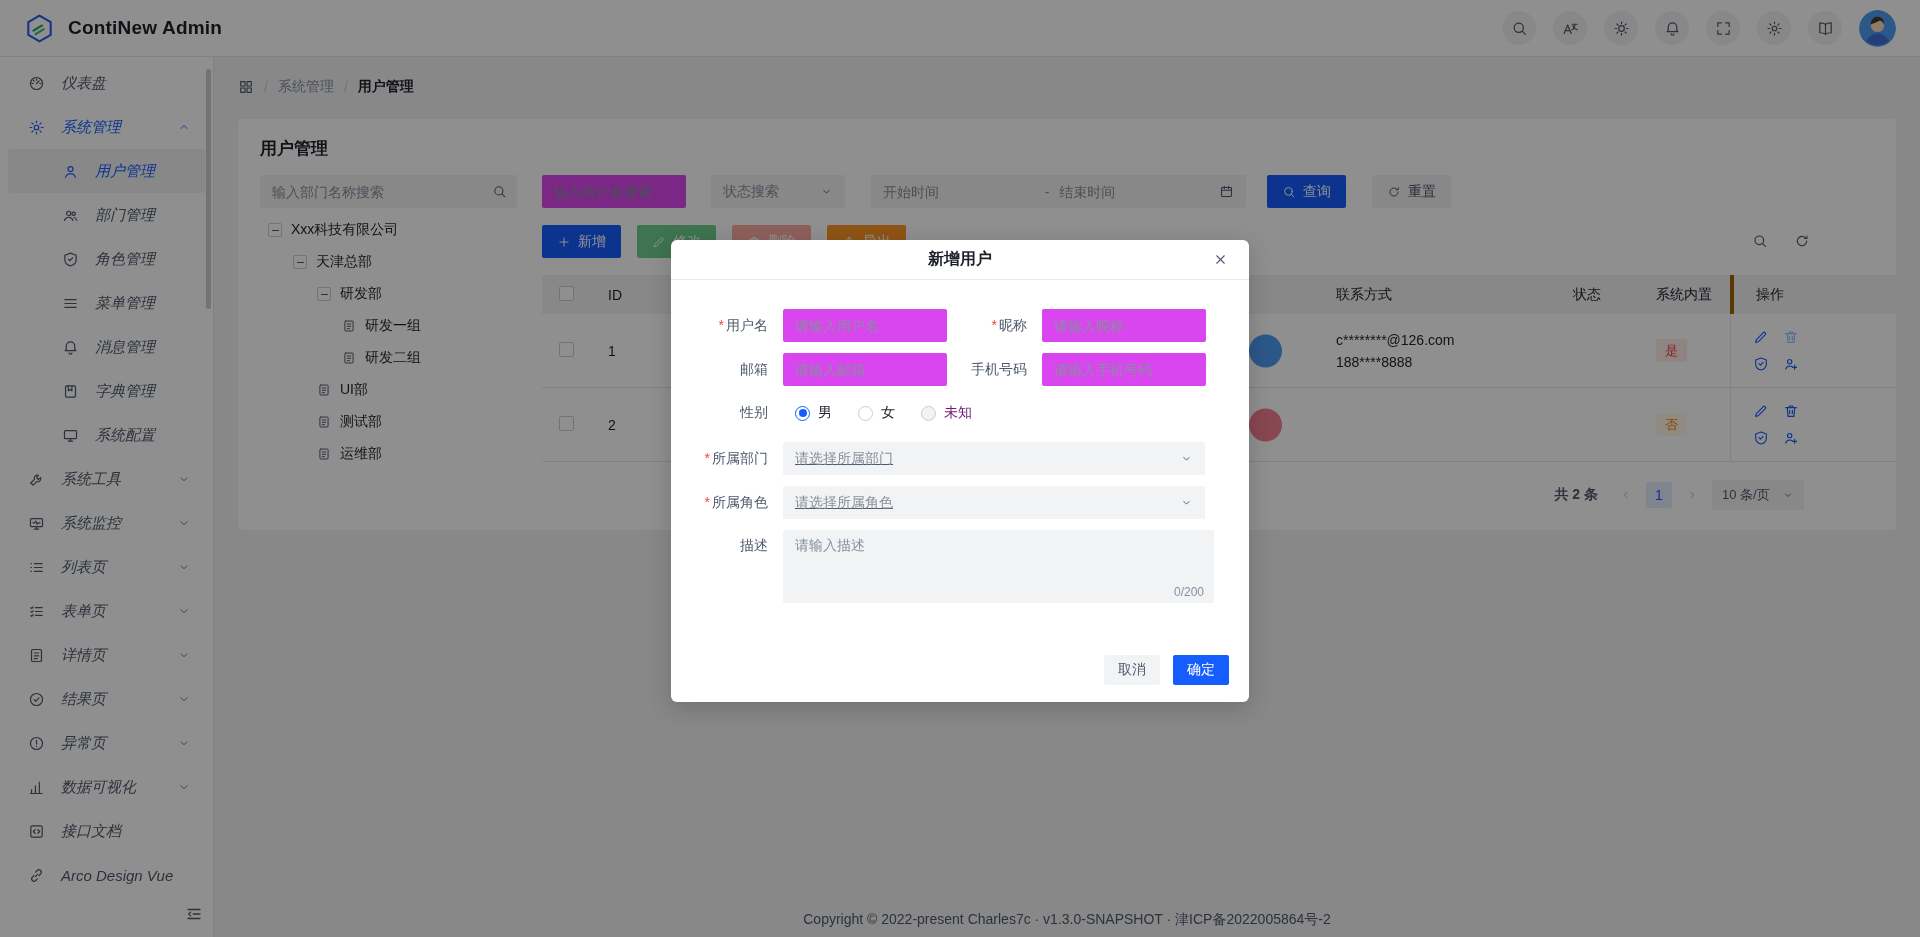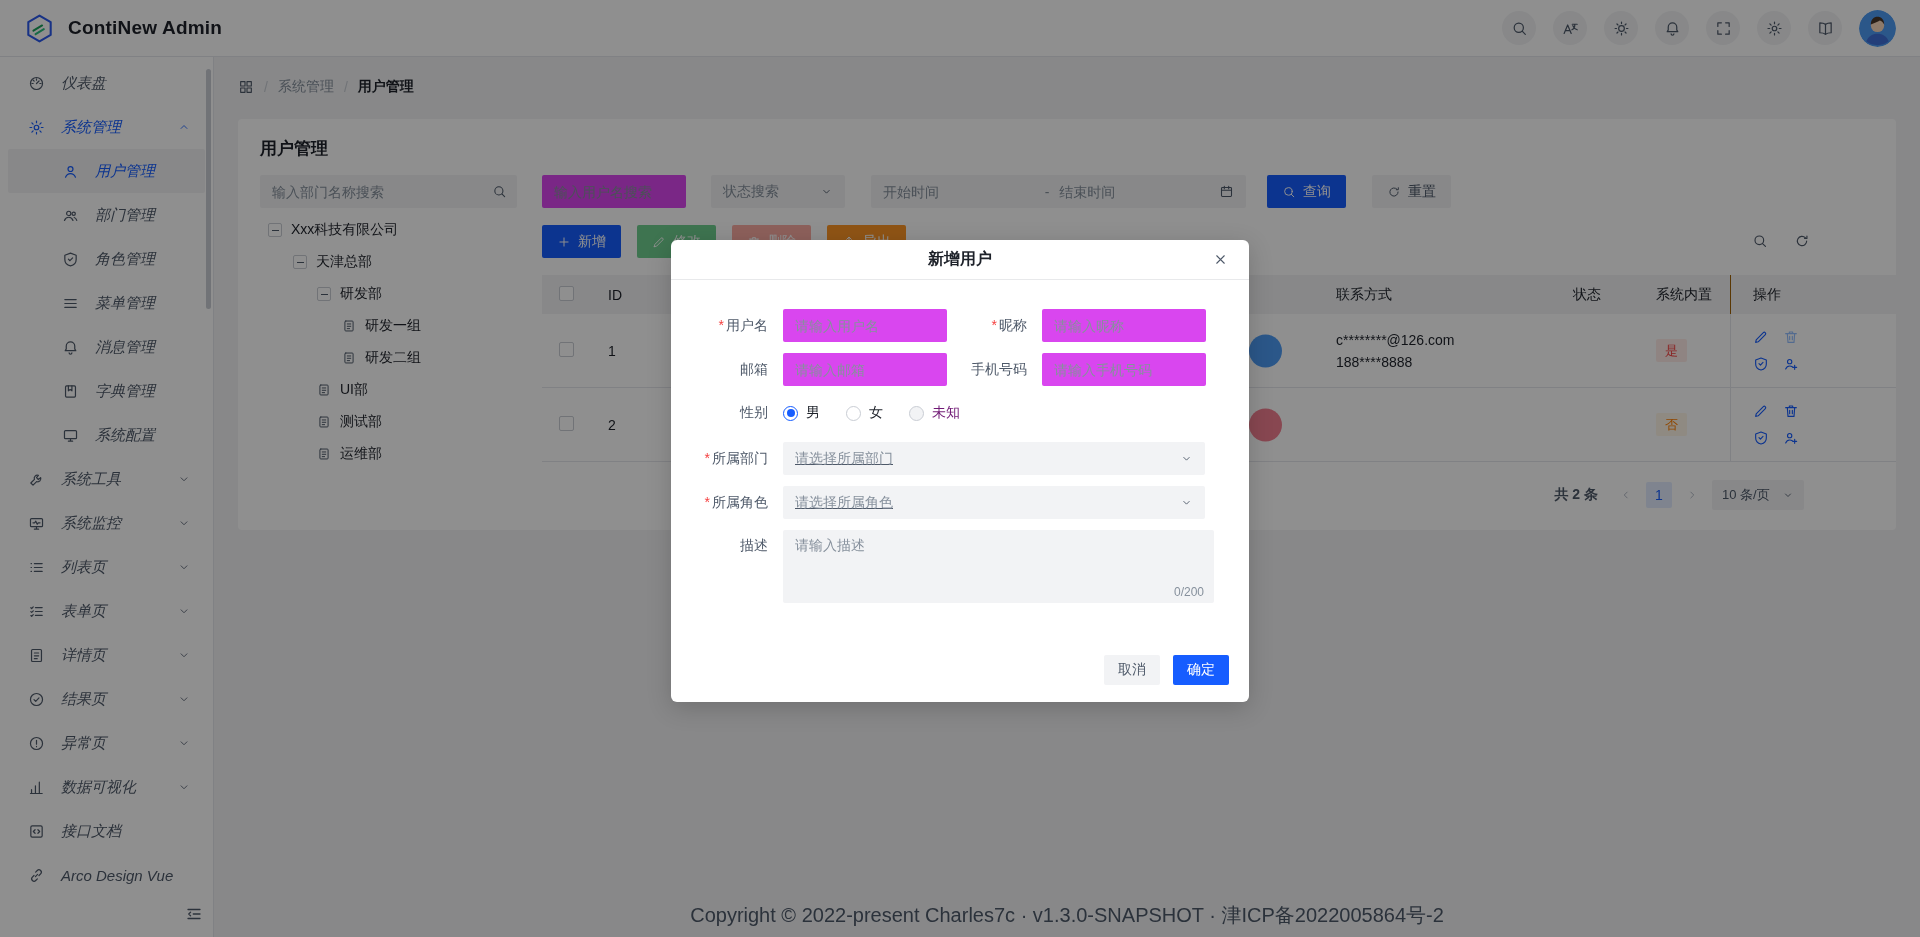--- a/index.html
+++ b/index.html
@@ -78,21 +78,21 @@
   
   .thead { display:flex; align-items:center; height:39px; background:#f2f3f5; font-size:14px; color:#1d2129; font-weight:400; }
   .tr { display:flex; align-items:center; height:74px; border-bottom:1px solid #e5e6eb; background:#fff; position:relative; font-size:14px; color:#1d2129; }
   .col-check { width:48px; padding-left:17px; flex:none; }
   .col-id { width:96px; padding-left:18px; flex:none; }
   .col-user { flex:1; min-width:0; position:relative; height:100%; }
   .col-contact { width:235px; padding-left:16px; flex:none; }
   .col-status { width:85px; padding-left:18px; flex:none; }
   .col-builtin { width:90px; padding-left:16px; flex:none; }
   .col-actions { width:166px; padding-left:22px; flex:none; border-left:1px solid #e5e6eb; height:100%; display:flex; align-items:center; }
-  .thead .col-actions { border-left:1px solid #a16207; }
+  .thead .col-actions { border-left:4px solid #a16207; }
   .cbx { width:15px; height:15px; border:1.5px solid #c9cdd4; border-radius:2px; background:#fff; appearance:none; -webkit-appearance:none; cursor:pointer; display:inline-block; }
   .contact-lines { line-height:22px; }
   .switch { width:38px; height:23px; border-radius:12px; position:relative; cursor:pointer; }
   .switch::after { content:""; position:absolute; top:3px; width:17px; height:17px; border-radius:50%; background:#fff; }
   .switch.on { background:#94bfff; } .switch.on::after { right:3px; }
   .switch.off { background:#c9cdd4; } .switch.off::after { left:3px; }
   .tag { display:inline-flex; align-items:center; height:23px; padding:0 9px; border-radius:2px; font-size:13px; }
   .tag-yes { color:#f53f3f; background:#ffece8; }
   .tag-no { color:#ff7d00; background:#fff7e8; }
   .ops { display:grid; grid-template-columns:17px 17px; gap:11px 13px; color:#165dff; }
@@ -108,37 +108,37 @@
   .pg-size { width:92px; height:30px; background:#f2f3f5; border-radius:2px; display:flex; align-items:center; padding:0 10px; font-size:13px; cursor:pointer; }
 
   
   .tree { margin-top:6px; }
   .tnode { height:32px; display:flex; align-items:center; font-size:14px; color:#1d2129; cursor:pointer; }
   .lv0 { padding-left:8px; } .lv1 { padding-left:33px; } .lv2 { padding-left:57px; } .lv3 { padding-left:82px; }
   .switcher { width:14px; height:14px; border:1px solid #c9cdd4; border-radius:2px; position:relative; margin-right:9px; flex:none; cursor:pointer; }
   .switcher::after { content:""; position:absolute; left:2.5px; right:2.5px; top:5.5px; height:1.6px; background:#4e5969; }
   .leaf-ic { color:#4e5969; margin-right:9px; }
 
-  .page-footer { position:absolute; bottom:8px; left:0; right:0; text-align:center; color:#4e5969; font-size:20px; }
+  .page-footer { position:absolute; bottom:8px; left:0; right:0; text-align:center; color:#4e5969; font-size:14px; }
 
   
   .mask { position:absolute; inset:0; background:rgba(0,0,0,.44); z-index:10; }
   .modal { position:absolute; left:671px; top:240px; width:578px; height:462px; background:#fff; border-radius:6px; z-index:20; box-shadow:0 6px 24px rgba(0,0,0,.18); }
   .modal-header { height:40px; display:flex; align-items:center; justify-content:center; border-bottom:1px solid #e8e9eb; position:relative; }
   .modal-title { font-size:16px; font-weight:600; color:#1d2129; }
   .modal-close { position:absolute; right:18px; top:50%; transform:translateY(-50%); color:#4e5969; cursor:pointer; width:22px; height:22px; display:flex; align-items:center; justify-content:center; }
   .modal-body { padding:29px 44px 0 24px; font-size:14px; color:#4e5969; }
   .form-row { display:flex; gap:7px; margin-bottom:11px; }
   .fi { display:flex; align-items:center; }
   .fi .lbl { width:73px; text-align:right; margin-right:15px; flex:none; white-space:nowrap; }
   .req { color:#f53f3f; margin-right:2px; }
   .fi .tbox, .fi .box { width:164px; }
   .fi-full .tbox, .fi-full .box { width:431px;text-decoration:underline; }
   .fi-full { margin-bottom:11px; }
-  .gender-row { display:flex; align-items:center; margin:16px 0 18px; height:22px; }
+  .gender-row { display:flex; align-items:center; margin:16px 0 18px; height:22px;gap:12px; }
   .gender-row .lbl { width:73px; text-align:right; margin-right:15px; flex:none; }
   .radio-group { display:flex; align-items:center; gap:26px; }
   .radio-item { display:flex; align-items:center; gap:8px; color:#1d2129; cursor:pointer; }
   .radio-item.disabled { color:#701a75; cursor:default; }
   .radio { width:15px; height:15px; border-radius:50%; border:1px solid #c9cdd4; background:#fff; position:relative; flex:none; }
   .radio.checked { border-color:#165dff; }
   .radio.checked::after { content:""; position:absolute; inset:2.5px; border-radius:50%; background:#165dff; }
   .radio.disabled { background:#f2f3f5; }
   .ta-wrap { position:relative; width:431px; }
   .ta { width:431px; height:73px; background:#f2f3f5; border:none; border-radius:2px; resize:none; font-size:14px; font-family:inherit; color:#1d2129; padding:7px 12px; outline:none; }

